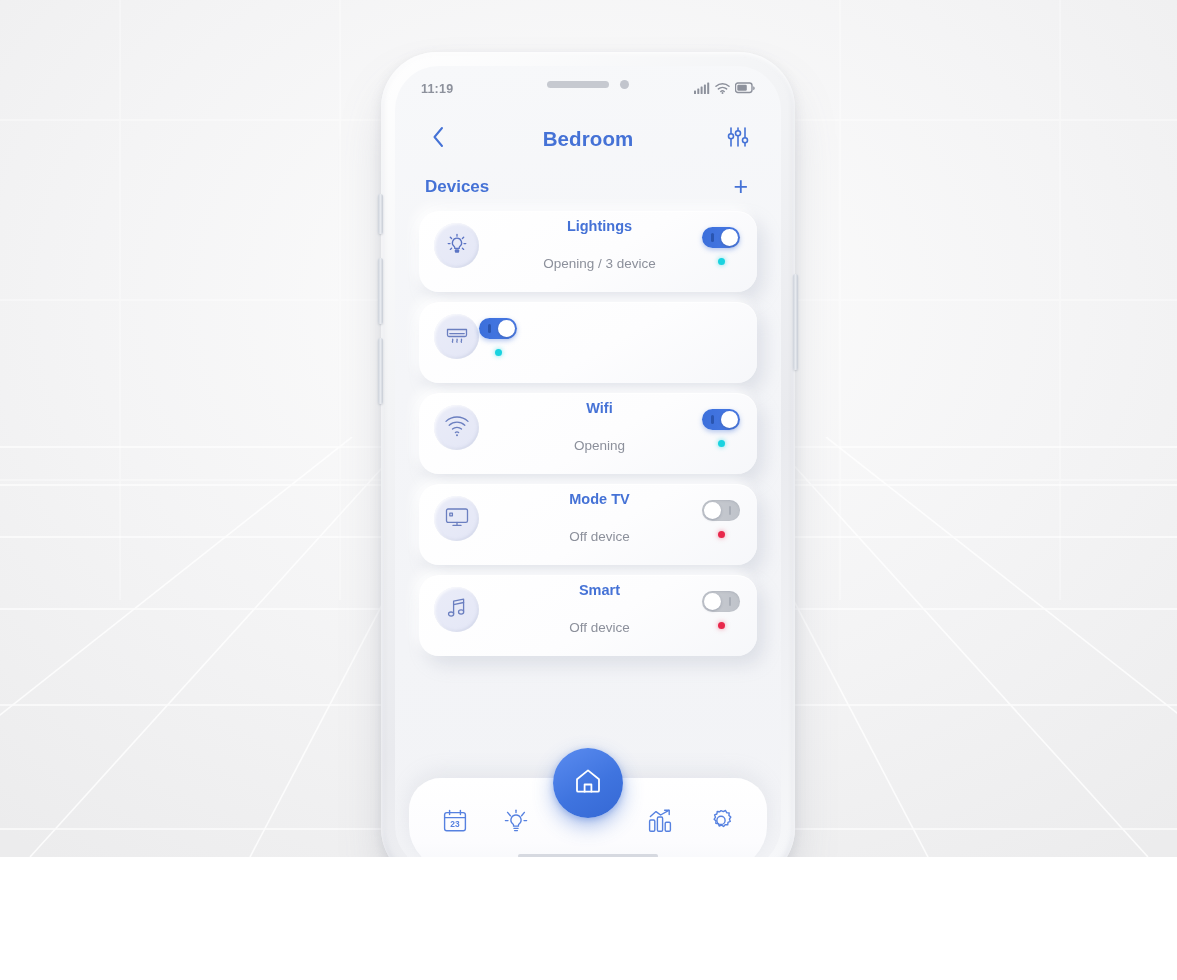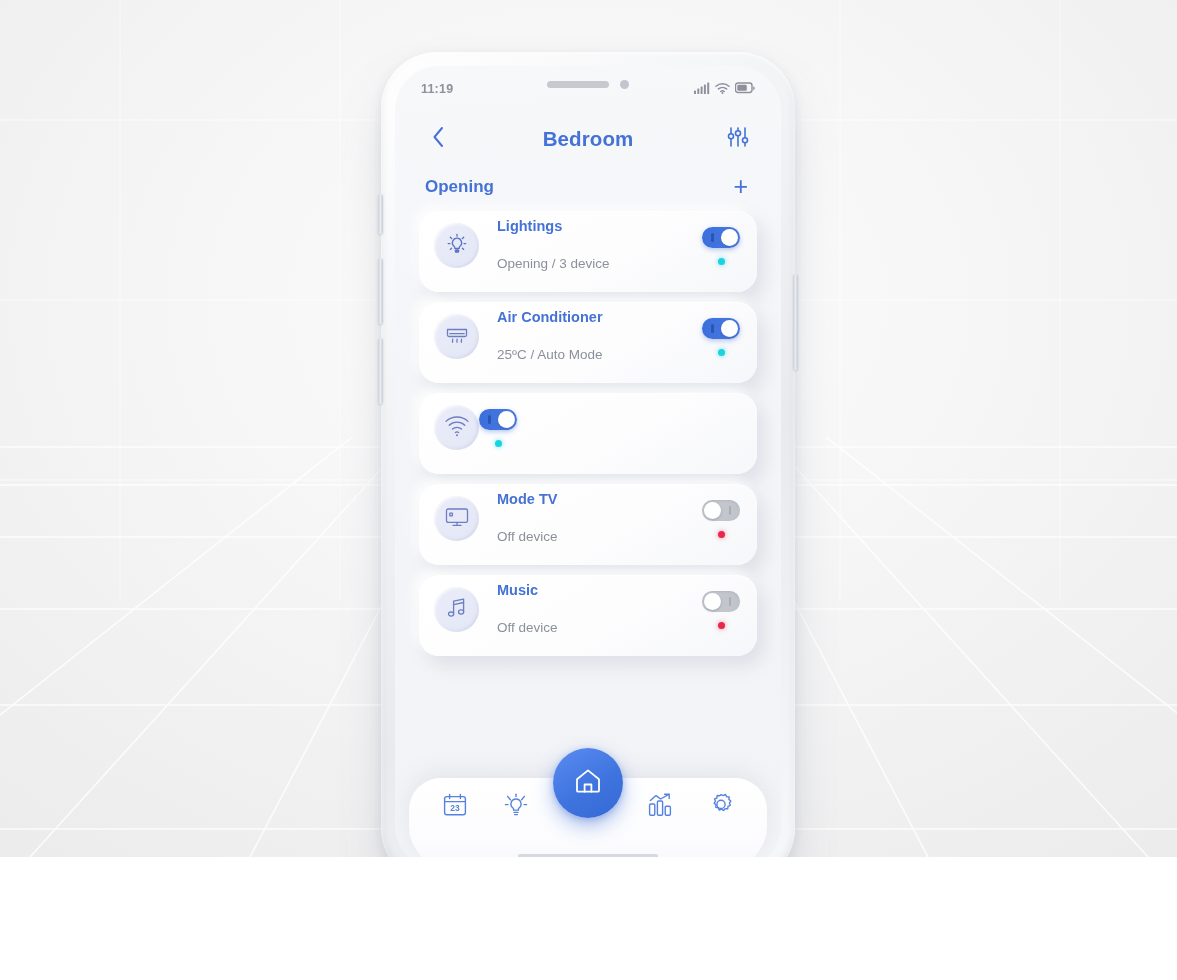--- a/index.html
+++ b/index.html
@@ -174,20 +174,21 @@
     border-radius: 20px;
     background: linear-gradient(150deg, #ffffff 0%, #fdfdfe 55%, #f6f7fa 100%);
     box-shadow:
       7px 9px 17px rgba(160,168,186,.26),
       -5px -5px 12px rgba(255,255,255,.92),
       inset 0 1px 1px rgba(255,255,255,.8);
     display: flex;
     align-items: center;
     padding: 0 17px 12px 15px;
     cursor: pointer;
+    text-align: center;
   }
   .dev-icon-circle {
     width: 45px; height: 45px;
     border-radius: 50%;
     background: linear-gradient(145deg, #eaecf8 0%, #e4e7f6 100%);
     display: flex; align-items: center; justify-content: center;
     flex: 0 0 45px;
     box-shadow: inset 1px 1px 3px rgba(255,255,255,.9), inset -1px -1px 3px rgba(170,178,205,.35);
   }
   .dev-text { margin-left: 18px; flex: 1; min-width: 0; }
@@ -266,21 +267,21 @@
     border-radius: 32px 32px 44px 44px;
     background: linear-gradient(180deg, #ffffff 0%, #fcfcfe 70%, #f6f7fa 100%);
     box-shadow: 0 -6px 20px rgba(160,168,186,.17);
     display: flex;
     align-items: center;
     justify-content: space-around;
     padding: 0 16px 18px 16px;
   }
   .nav-item {
     width: 46px; height: 46px;
-    display: flex; align-items: flex-start; justify-content: center;
+    display: flex; align-items: flex-end; justify-content: center;
     cursor: pointer;
   }
   .nav-spacer { width: 70px; }
   .fab {
     position: absolute;
     left: 50%;
     bottom: 52px;
     transform: translateX(-50%);
     width: 70px; height: 70px;
     border-radius: 50%;
@@ -417,21 +418,21 @@
                 <circle cx="4" cy="10.3" r="2.5"></circle>
                 <circle cx="11" cy="7.3" r="2.5"></circle>
                 <circle cx="18" cy="14.3" r="2.5"></circle>
               </g>
             </svg>
           </span>
         </div>
       </div>
 
       <div class="section-row">
-        <div class="section-title">Opening</div>
+        <div class="section-title">Devices</div>
         <div class="add-btn">+</div>
       </div>
 
       <div class="device-list">
 
         <div class="device-card">
           <div class="dev-icon-circle">
             <span>
               <svg width="24" height="24" viewBox="0 0 24 24">
                 <g stroke="#5b74c4" stroke-width="1.3" fill="none" stroke-linecap="round">
@@ -468,24 +469,20 @@
                 <g stroke="#6b7fc0" stroke-width="1.3" fill="none" stroke-linecap="round" stroke-linejoin="round">
                   <path d="M3.5 6.5h19v5.5a1.5 1.5 0 0 1-1.5 1.5H5a1.5 1.5 0 0 1-1.5-1.5V6.5z"></path>
                   <line x1="5.8" y1="10.6" x2="20.2" y2="10.6"></line>
                   <path d="M8.6 16.2c.9 1 -.9 1.9 0 3"></path>
                   <path d="M13 16.2c.9 1 -.9 1.9 0 3"></path>
                   <path d="M17.4 16.2c.9 1 -.9 1.9 0 3"></path>
                 </g>
               </svg>
             </span>
           </div>
-          <div class="dev-text">
-            <div class="dev-name">Air Conditioner</div>
-            <div class="dev-status">25ºC / Auto Mode</div>
-          </div>
           <div class="dev-right">
             <div class="toggle on">
               <div class="bar"></div>
               <div class="knob"></div>
             </div>
             <div class="status-dot active"></div>
           </div>
         </div>
 
         <div class="device-card">
@@ -495,20 +492,24 @@
                 <g fill="none" stroke="#6b7fc0" stroke-width="1.3" stroke-linecap="round">
                   <path d="M2 6.4a16 16 0 0 1 22 0"></path>
                   <path d="M5.2 10.3a11.3 11.3 0 0 1 15.6 0"></path>
                   <path d="M8.5 14.1a6.6 6.6 0 0 1 9 0"></path>
                   <path d="M11.4 17.6a2.5 2.5 0 0 1 3.2 0"></path>
                 </g>
                 <circle cx="13" cy="20.2" r="1" fill="#6b7fc0"></circle>
               </svg>
             </span>
           </div>
+          <div class="dev-text">
+            <div class="dev-name">Wifi</div>
+            <div class="dev-status">Opening</div>
+          </div>
           <div class="dev-right">
             <div class="toggle on">
               <div class="bar"></div>
               <div class="knob"></div>
             </div>
             <div class="status-dot active"></div>
           </div>
         </div>
 
         <div class="device-card">
@@ -544,21 +545,21 @@
                 <g fill="none" stroke="#6b7fc0" stroke-width="1.3" stroke-linecap="round" stroke-linejoin="round">
                   <path d="M7.6 17.4V5.2l10-2.1v12"></path>
                   <line x1="7.6" y1="8.6" x2="17.6" y2="6.5"></line>
                   <ellipse cx="5.1" cy="18.1" rx="2.6" ry="2.1"></ellipse>
                   <ellipse cx="15.1" cy="16" rx="2.6" ry="2.1"></ellipse>
                 </g>
               </svg>
             </span>
           </div>
           <div class="dev-text">
-            <div class="dev-name">Music</div>
+            <div class="dev-name">Smart</div>
             <div class="dev-status">Off device</div>
           </div>
           <div class="dev-right">
             <div class="toggle off">
               <div class="bar"></div>
               <div class="knob"></div>
             </div>
             <div class="status-dot inactive"></div>
           </div>
         </div>

